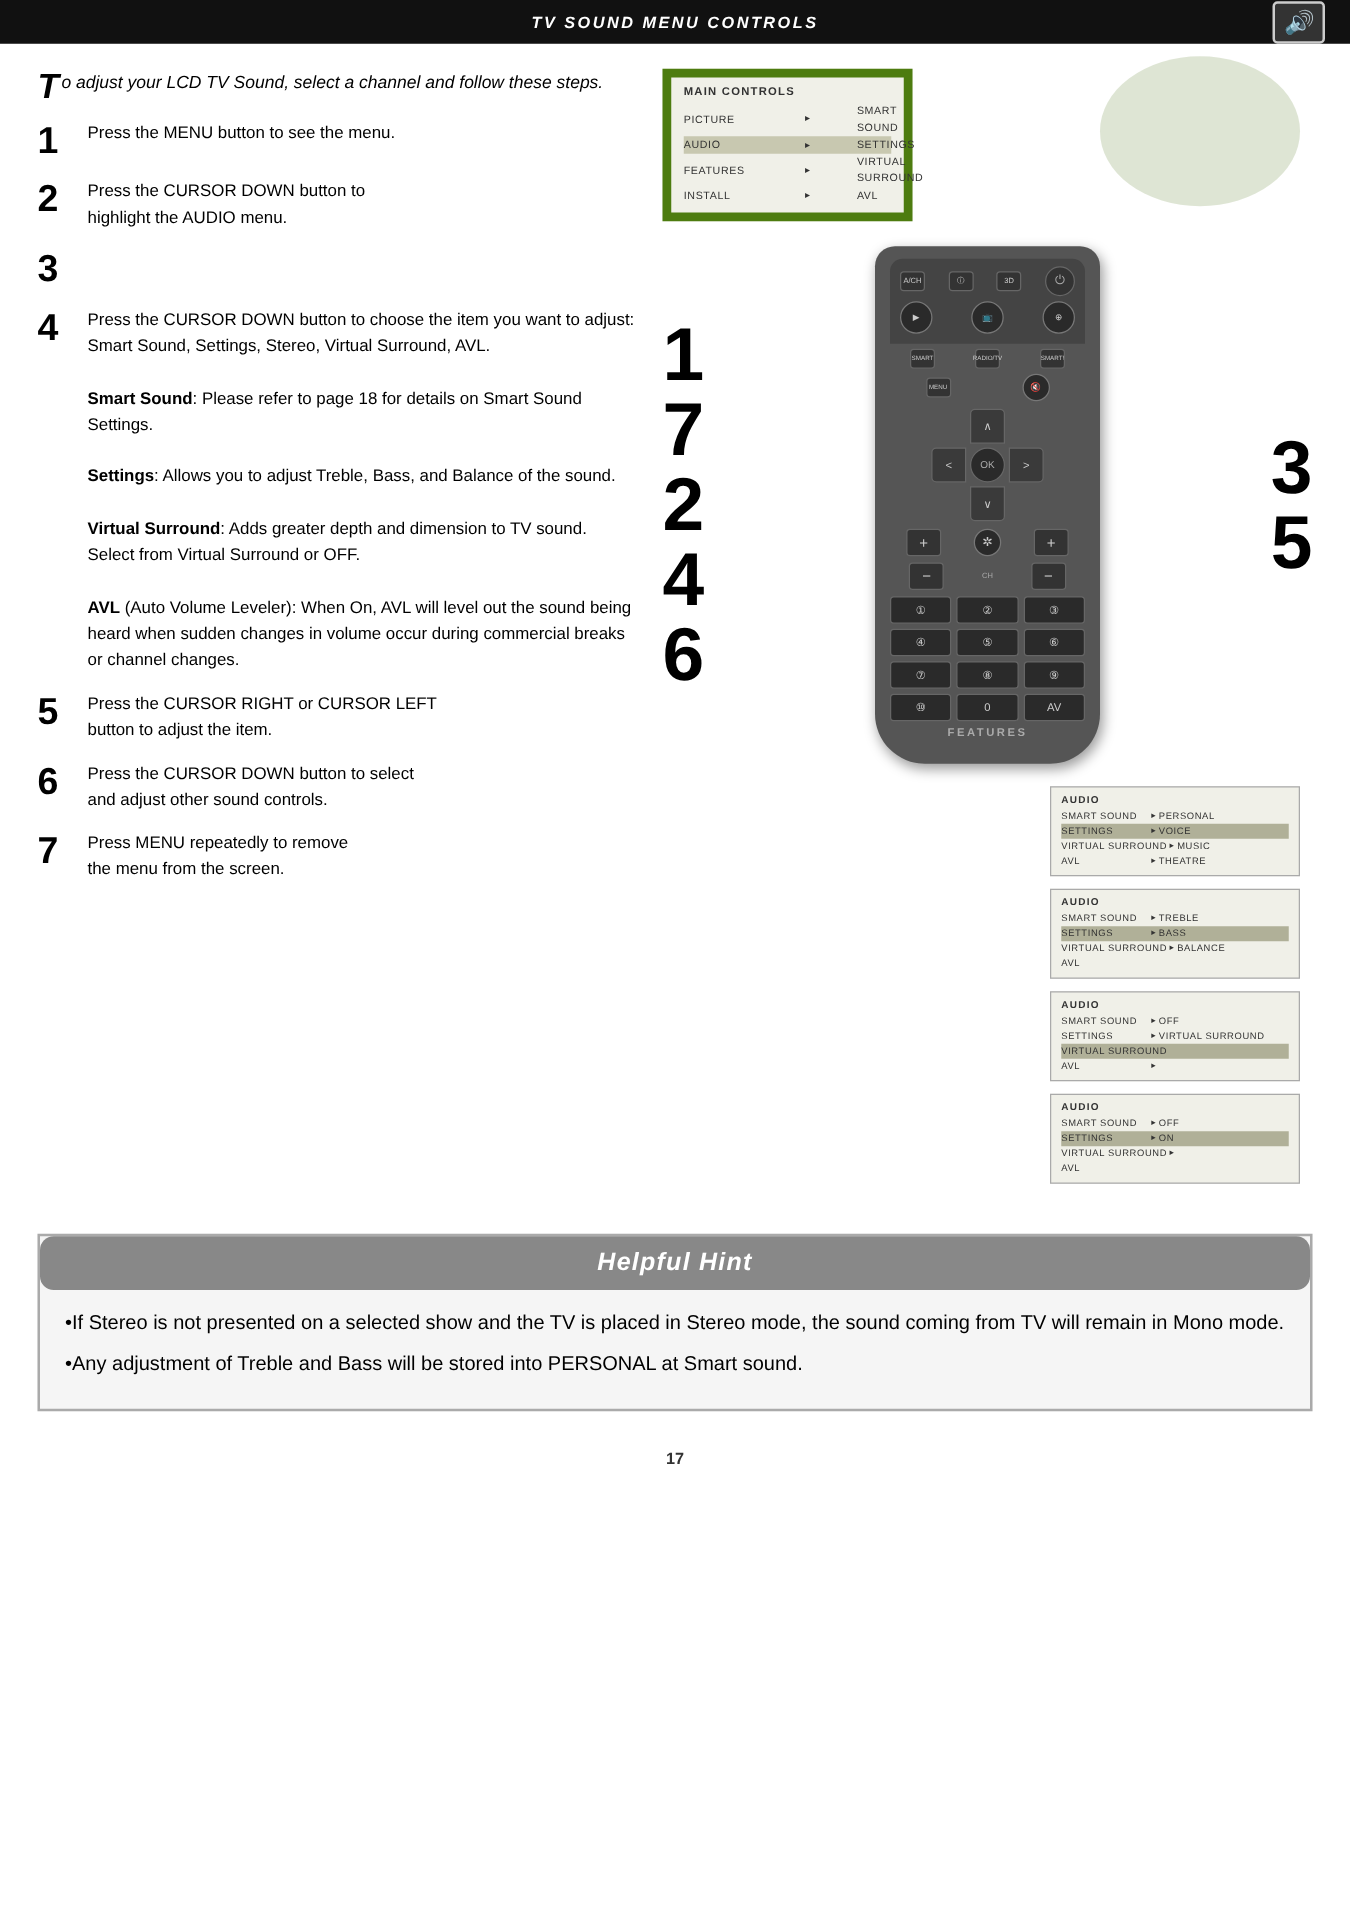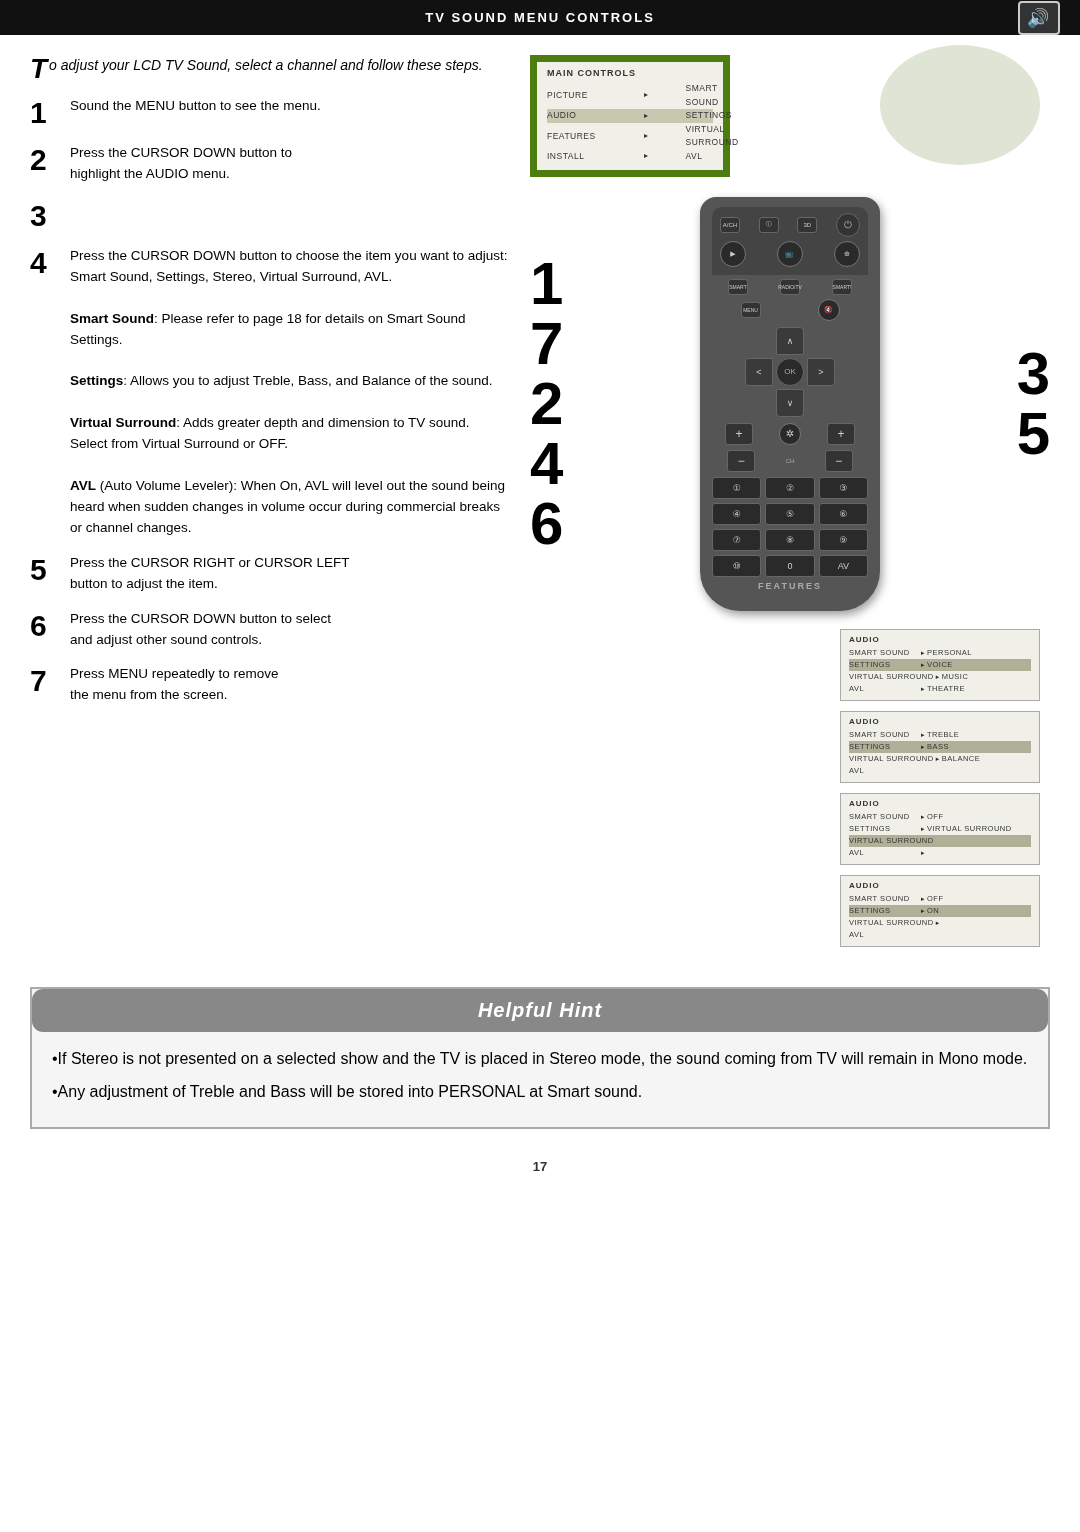--- a/index.html
+++ b/index.html
@@ -23,20 +23,21 @@
     
     .header {
       background: #111;
       color: #fff;
       text-align: center;
       padding: 10px 20px;
       display: flex;
       align-items: flex-end;
       justify-content: center;
       position: relative;
+      font-style: italic;
     }
     .header-title {
       font-size: 13px;
       font-weight: bold;
       letter-spacing: 2px;
       text-transform: uppercase;
       font-variant: small-caps;
     }
     .header-icon {
       position: absolute;
@@ -468,21 +469,21 @@
 
     <div class="left-col">
 
       <div class="intro-text">
         <span class="drop-cap">T</span>
         <span>o adjust your LCD TV Sound, select a channel and follow these steps.</span>
       </div>
 
       <div class="step">
         <span class="step-number">1</span>
-        <div class="step-text">Sound the MENU button to see the menu.</div>
+        <div class="step-text">Press the MENU button to see the menu.</div>
       </div>
 
       <div class="step">
         <span class="step-number">2</span>
         <div class="step-text">Press the CURSOR DOWN button to<br>highlight the AUDIO menu.</div>
       </div>
 
       <div class="step">
         <span class="step-number">3</span>
       </div>

